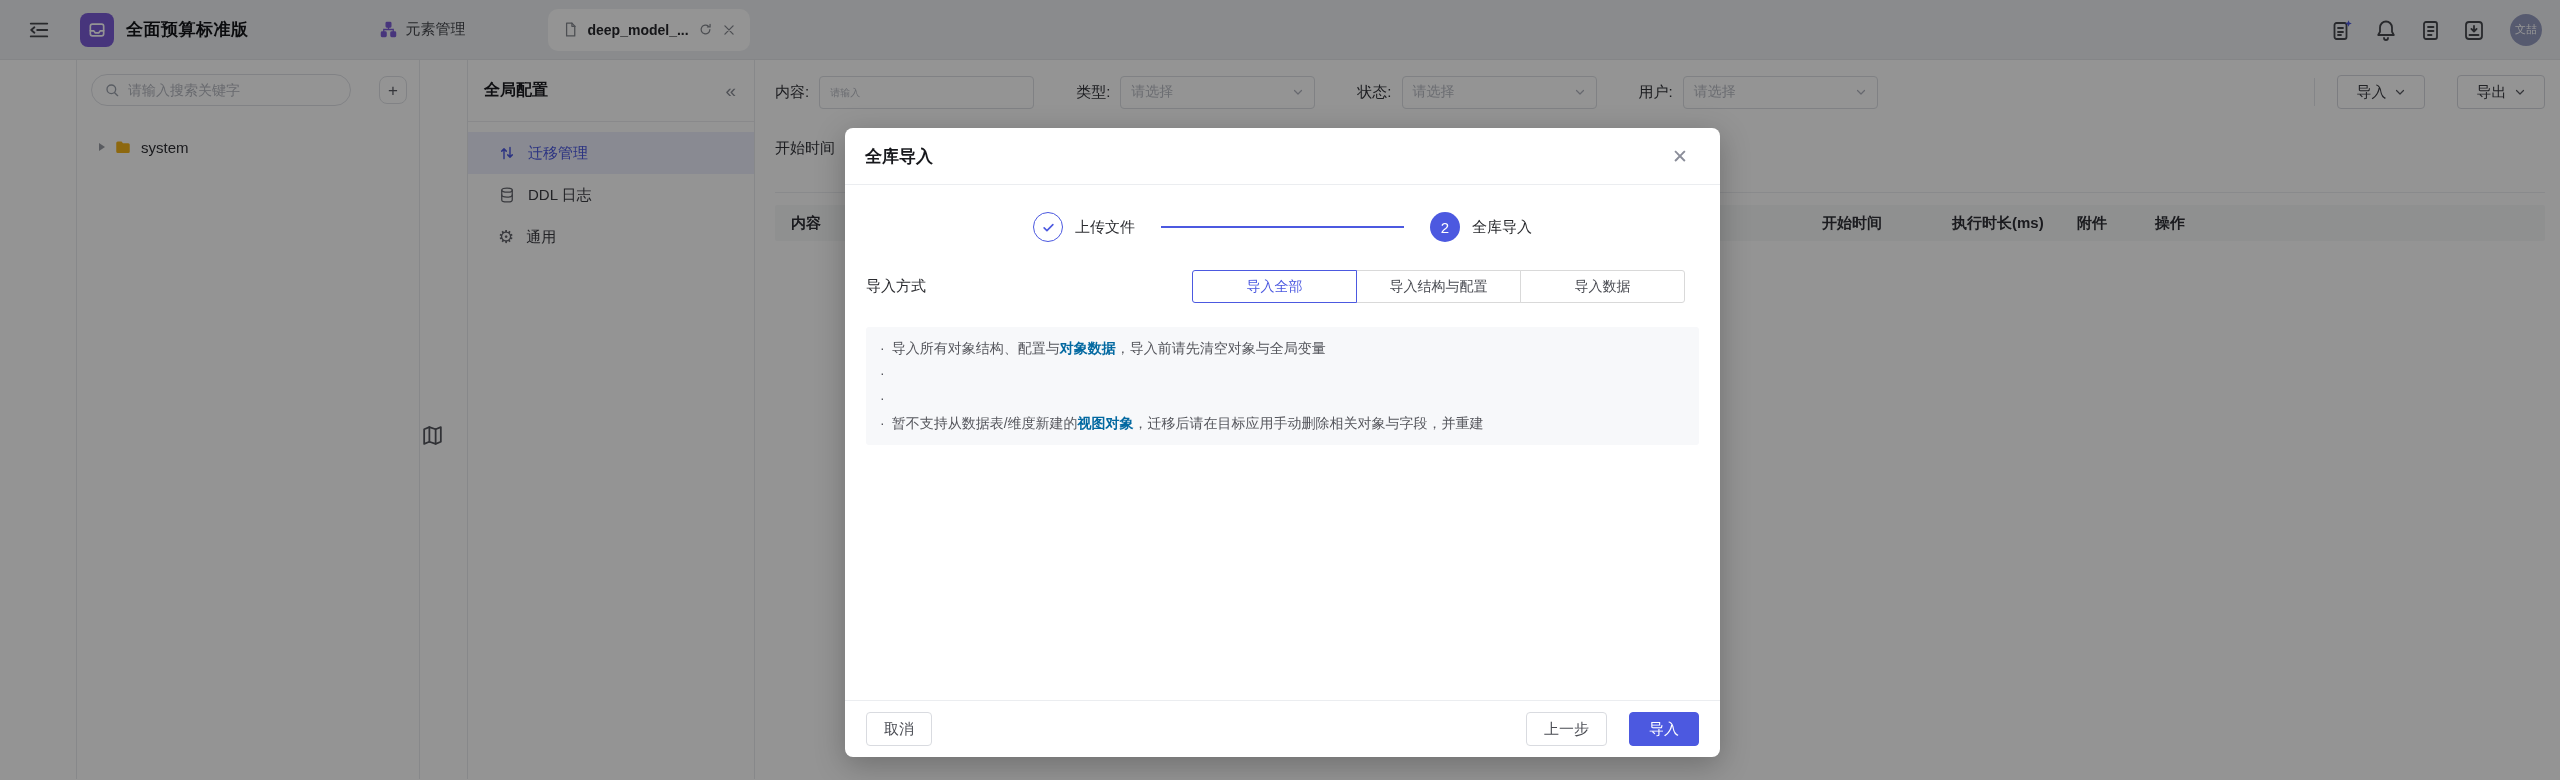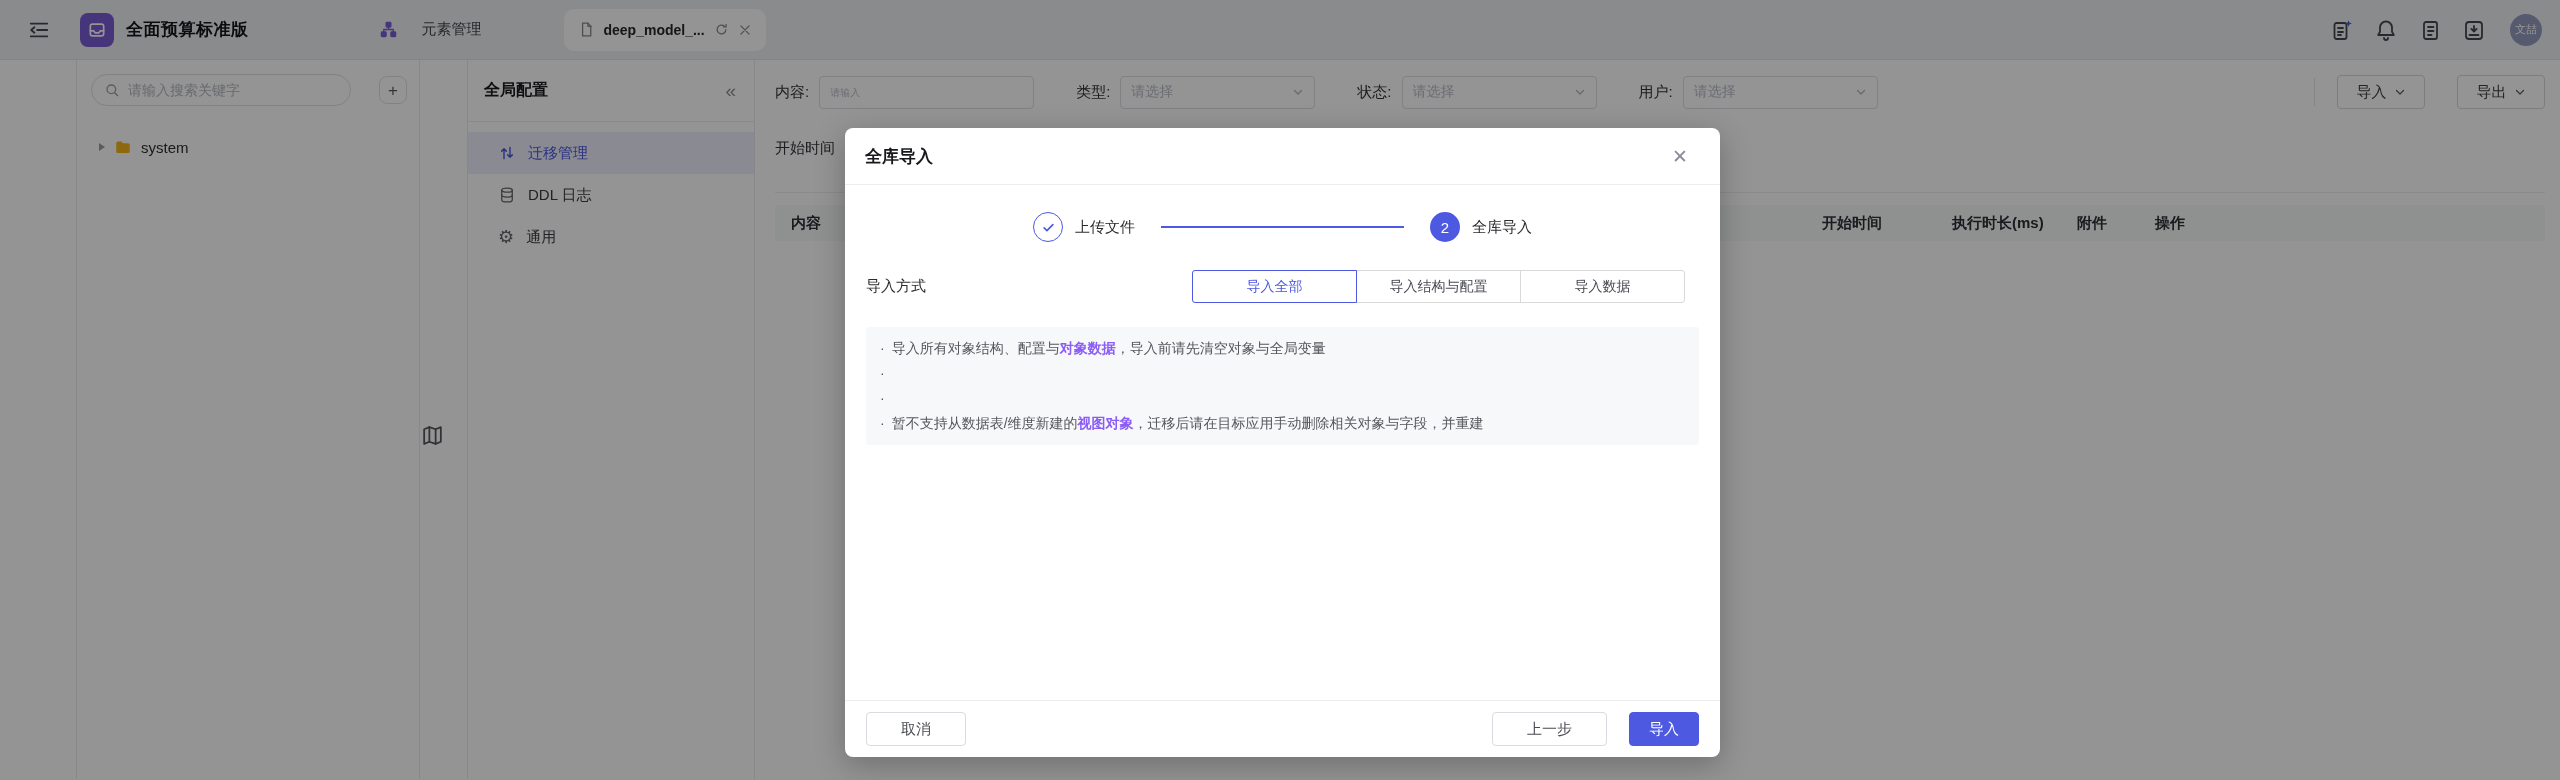--- a/index.html
+++ b/index.html
@@ -14,21 +14,21 @@
   .topbar {
     height:60px; background:#eef0f3; border-bottom:1px solid #e3e5e9;
     display:flex; align-items:center; padding:0 18px 0 26px;
   }
   .fold-btn { width:26px; height:26px; color:#45474d; display:flex; align-items:center; justify-content:center; cursor:pointer; }
   .logo {
     width:34px; height:34px; border-radius:8px; background:#7b5cd6; margin-left:28px;
     display:flex; align-items:center; justify-content:center; color:#fff;
   }
   .app-title { font-size:17px; font-weight:bold; color:#141519; margin-left:12px; letter-spacing:.5px; }
-  .nav-item { display:flex; align-items:center; gap:24px; margin-left:130px; color:#45474d; font-size:15px; cursor:pointer; }
+  .nav-item { display:flex; align-items:center; gap:8px; margin-left:130px; color:#45474d; font-size:15px; cursor:pointer; }
   .nav-item .ic { color:#7b5cd6; }
   .doc-tab {
     margin-left:82px; height:42px; background:#fff; border-radius:10px;
     display:flex; align-items:center; gap:9px; padding:0 14px; min-width:190px;
   }
   .doc-tab .tab-label { font-size:14px; font-weight:bold; color:#26272b; }
   .doc-tab .ic { color:#85888f; }
   .tab-action { color:#85888f; cursor:pointer; display:flex; }
   .topbar-spacer { flex:1; }
   .top-icons { display:flex; align-items:center; gap:20px; color:#45474d; }
@@ -120,24 +120,24 @@
   .mode-label { font-size:15px; color:#2b2c30; }
   .seg-group { display:flex; margin-right:14px; }
   .seg { width:165px; height:33px; border:1px solid #d9d9d9; background:#fff; color:#494b52; font-size:14px;
     display:flex; align-items:center; justify-content:center; margin-left:-1px; cursor:pointer; position:relative; }
   .seg:first-child { margin-left:0; border-radius:3px 0 0 3px; }
   .seg:last-child { border-radius:0 3px 3px 0; }
   .seg.sel { border-color:#4c59e0; color:#4c59e0; z-index:1; }
   .notes { margin-top:24px; background:#f7f8fa; border-radius:3px; padding:9px 14px; }
   .note-line { font-size:14px; color:#55565c; line-height:25px; display:flex; }
   .note-line .dot { margin-right:7px; color:#55565c; }
-  .note-line .b { font-weight:bold; color:#8b5cf6; }
+  .note-line .b { font-weight:bold; color:#0369a1; }
   .m-foot { border-top:1px solid #ebedf0; height:57px; display:flex; align-items:center; padding:0 21px; }
   .m-foot .spacer { flex:1; }
-  .btn-plain { height:34px; padding:0 34px; border:1px solid #d9dbe0; border-radius:4px; background:#fff; color:#494b52;
+  .btn-plain { height:34px; padding:0 17px; border:1px solid #d9dbe0; border-radius:4px; background:#fff; color:#494b52;
     font-size:15px; cursor:pointer; font-family:Liberation Serif, serif; }
   .btn-primary { height:34px; padding:0 19px; border:1px solid #4c59e0; border-radius:4px; background:#4c59e0; color:#fff;
     font-size:15px; cursor:pointer; margin-left:22px; font-family:"Liberation Sans","DejaVu Sans",sans-serif; }
 
   .ic { display:inline-flex; }
   svg { display:block; }
 </style>
 </head>
 <body>
 

